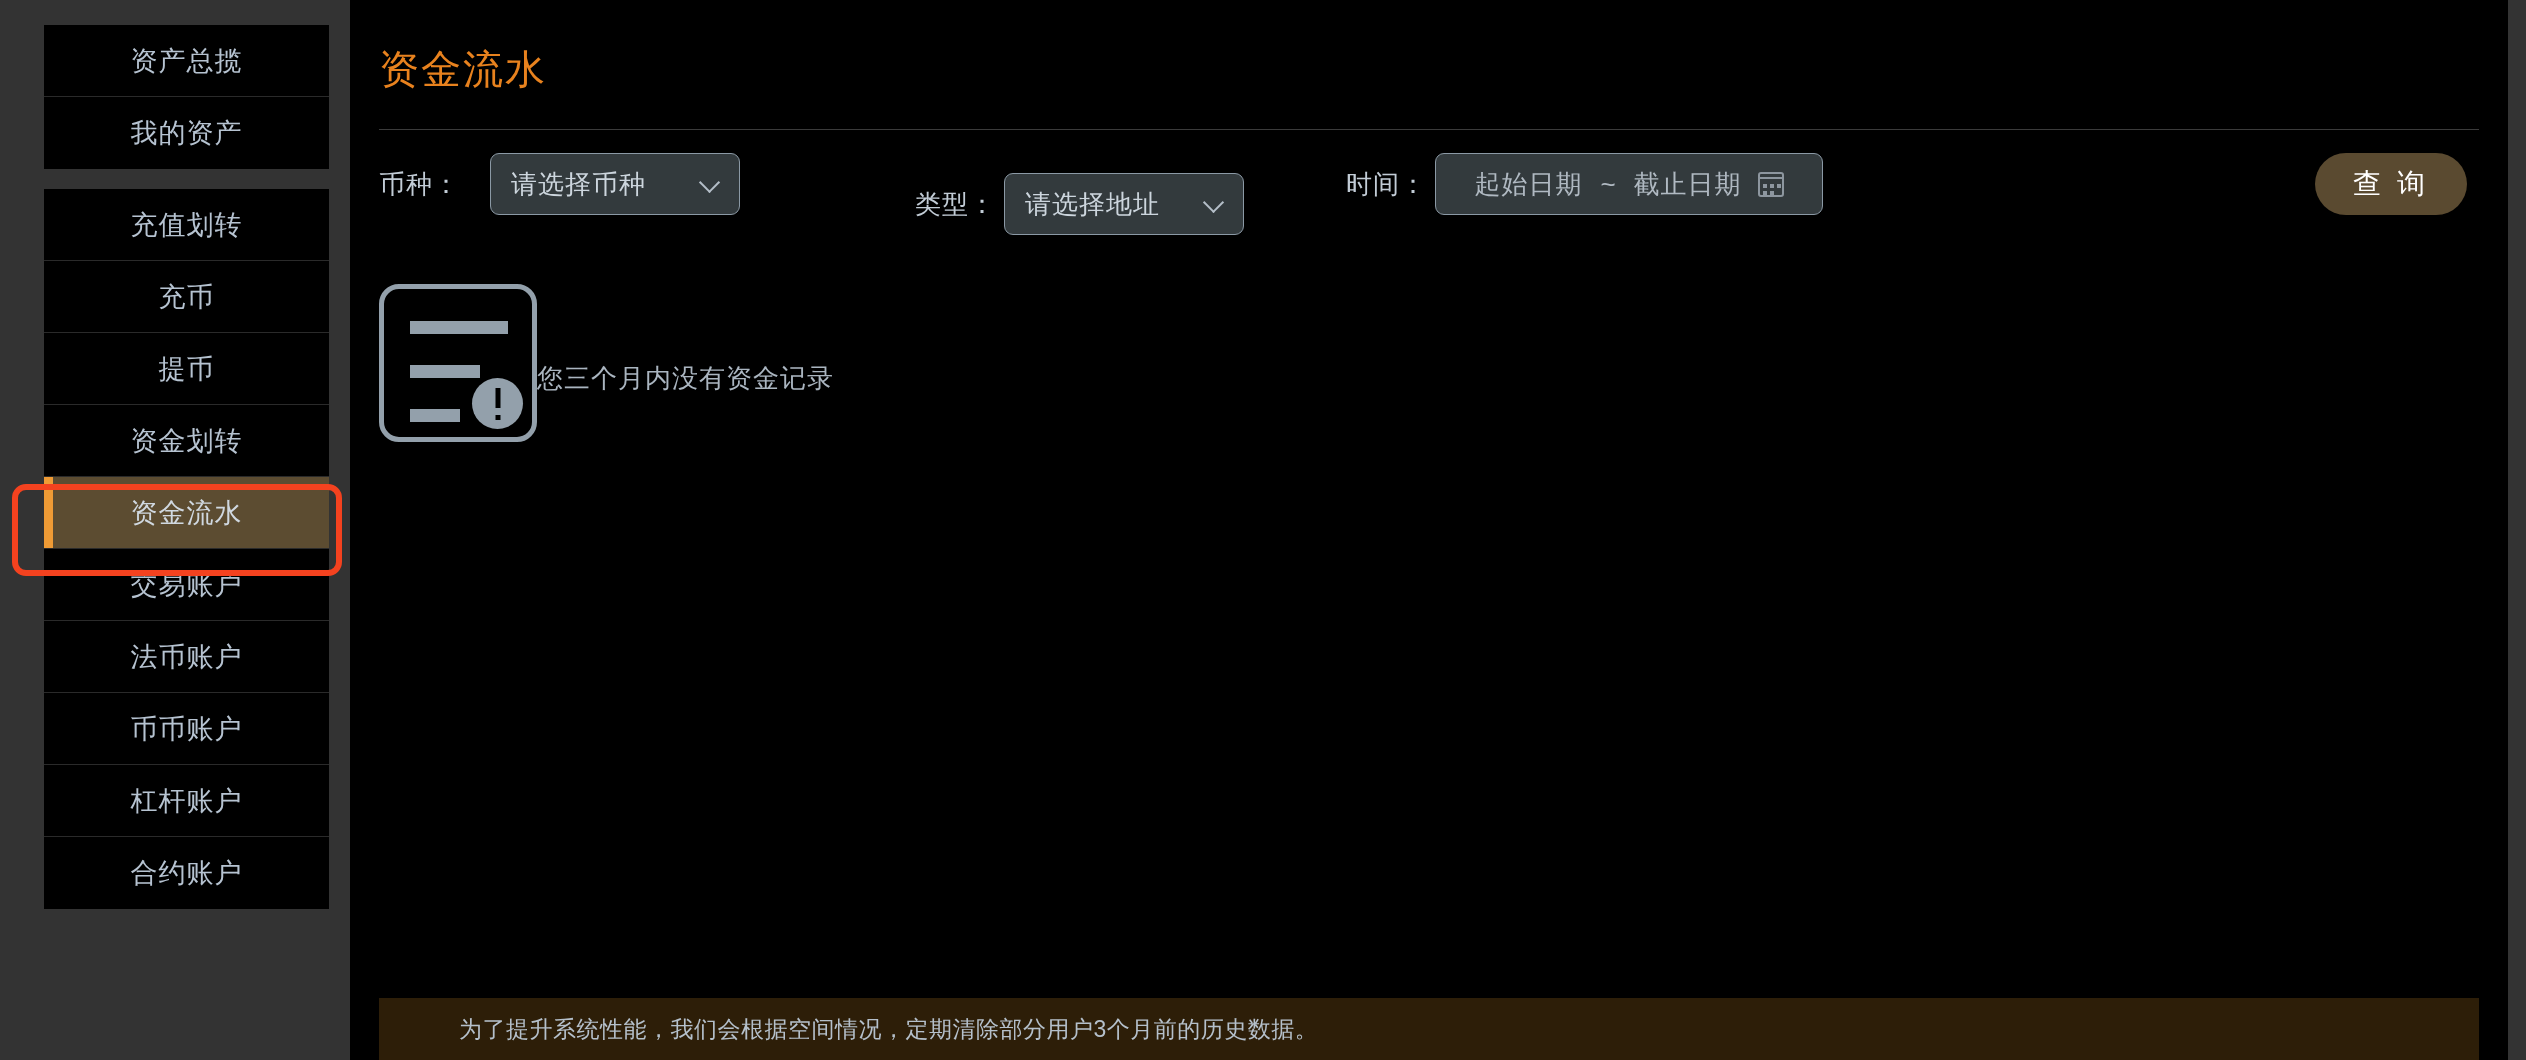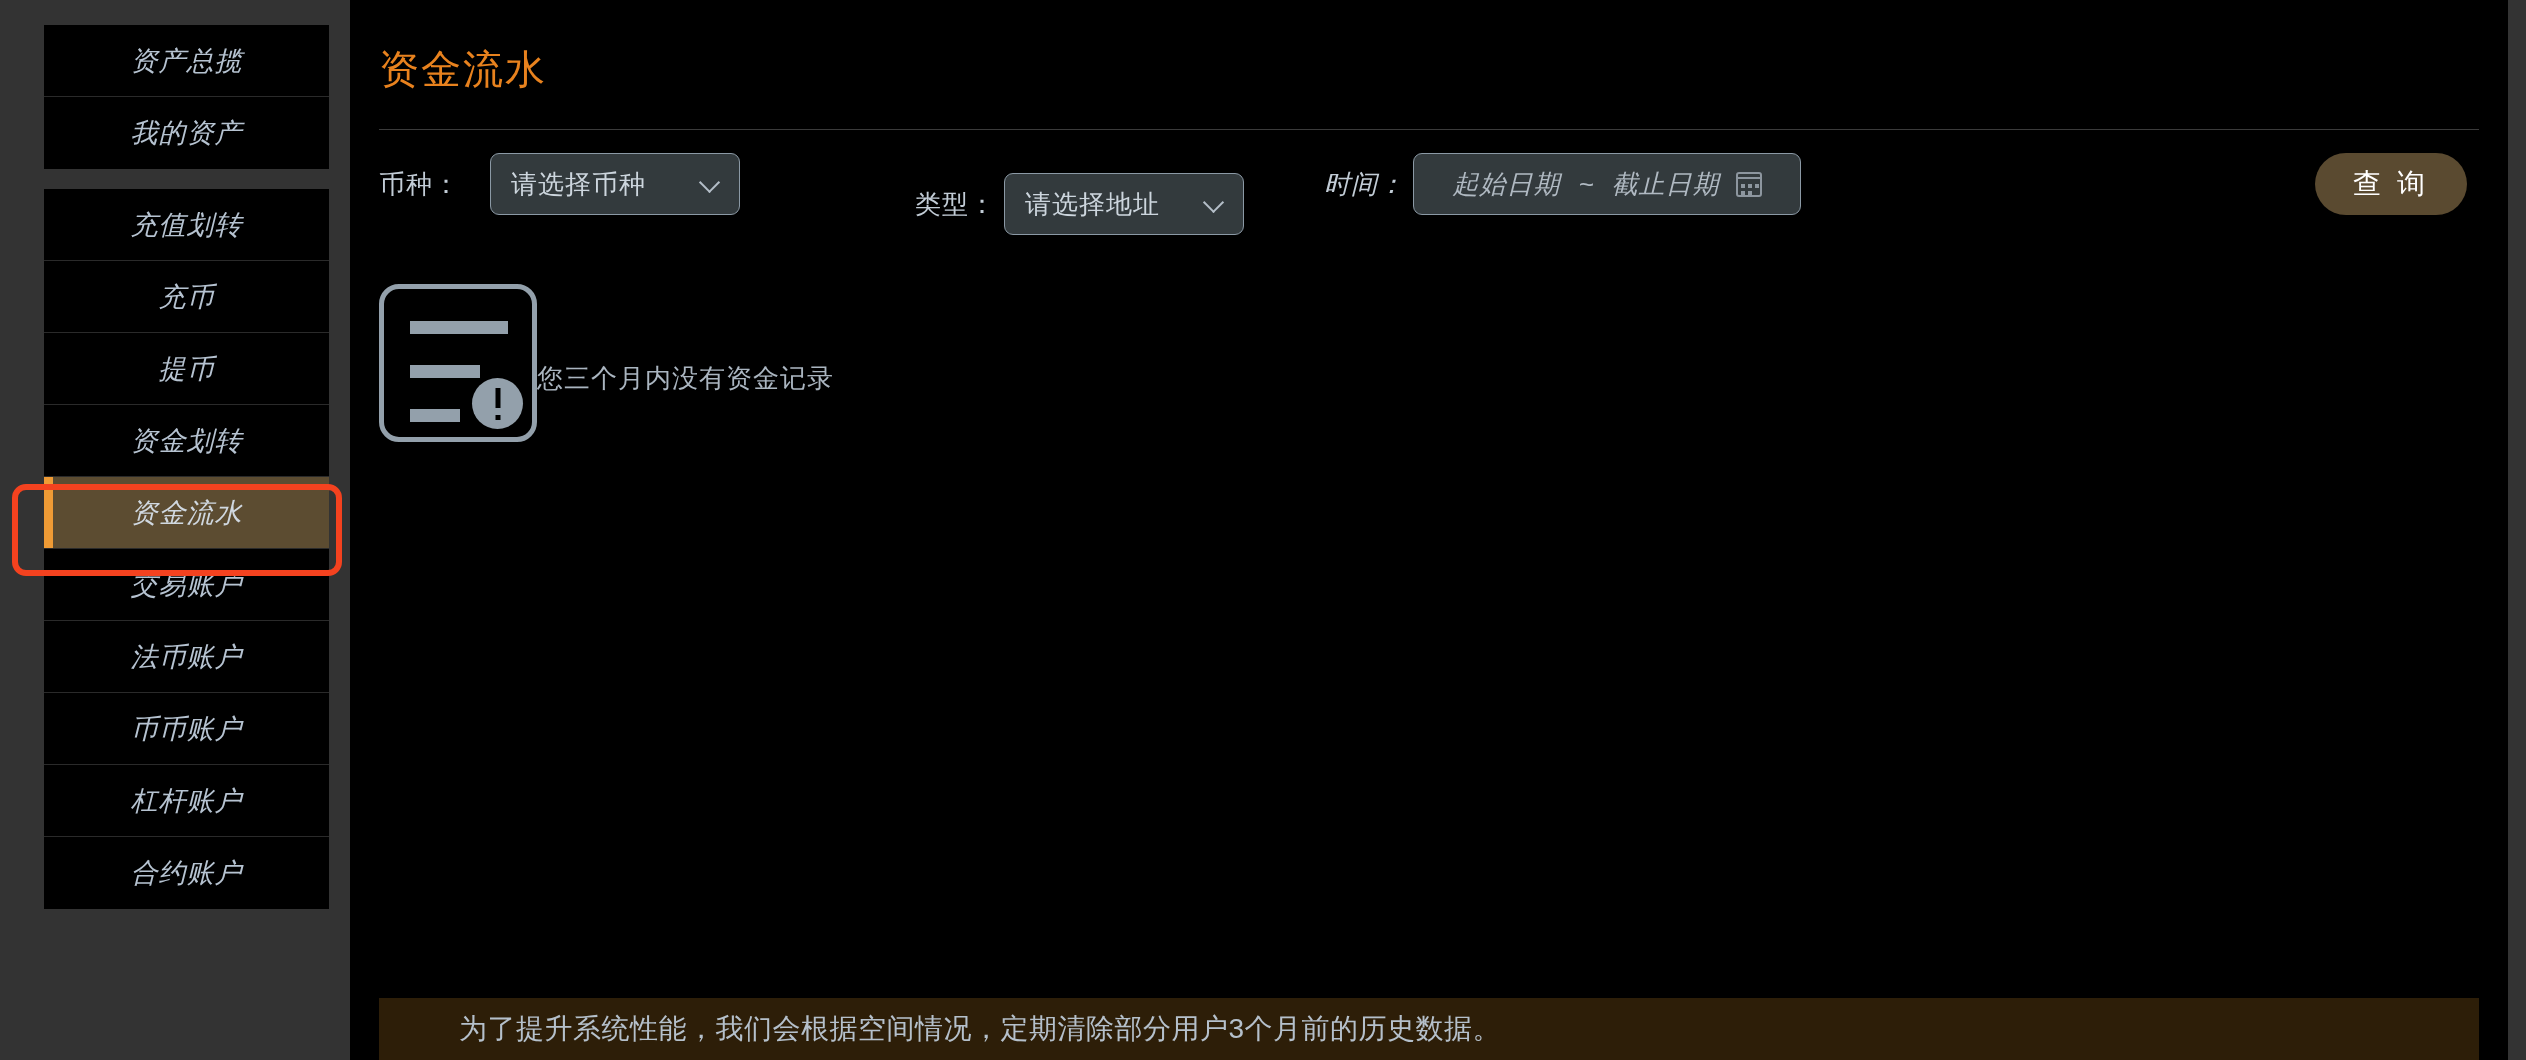--- a/index.html
+++ b/index.html
@@ -19,21 +19,20 @@
   #sidebar {
     position: absolute;
     left: 44px;
     top: 25px;
     width: 285px;
     background: #333333;
   }
   .nav-group {
     background: #c2410c;
     margin-bottom: 20px;
-    font-style: italic;
   }
   .nav-item {
     height: 72px;
     line-height: 72px;
     text-align: center;
     color: #b6c3d1;
     font-size: 27px;
     background: #000000;
     border-bottom: 1px solid #2a2a2a;
     position: relative;
@@ -137,21 +136,21 @@
     position: absolute;
     left: 1px; top: 1px;
     width: 13px; height: 13px;
     border-right: 2px solid #b4bec8;
     border-bottom: 2px solid #b4bec8;
     transform: rotate(45deg);
   }
   #currency-select { width: 250px; justify-content: space-between; margin-left: 22px; }
   #type-select { width: 240px; justify-content: space-between; }
 
-  #date-group { margin-left: 80px; font-style: italic; }
+  #date-group { margin-left: 102px; }
   #currency-group { margin-left: 0; }
   #type-group { margin-left: 175px; margin-top: 40px; }
 
   #date-range {
     width: 388px;
     justify-content: center;
     padding: 0 12px;
   }
   .date-text {
     color: #b0b9c2;
@@ -293,21 +292,21 @@
     left: 29px;
     right: 29px;
     bottom: 0;
     height: 62px;
     background: #2d1e08;
     display: flex;
     align-items: center;
   }
   #notice-text {
     color: #b5c0cb;
-    font-size: 28px;
+    font-size: 23px;
     margin-left: 80px;
     letter-spacing: 0.5px;
   }
 </style>
 </head>
 <body>
 
 <div id="sidebar">
 
   <div class="nav-group">

